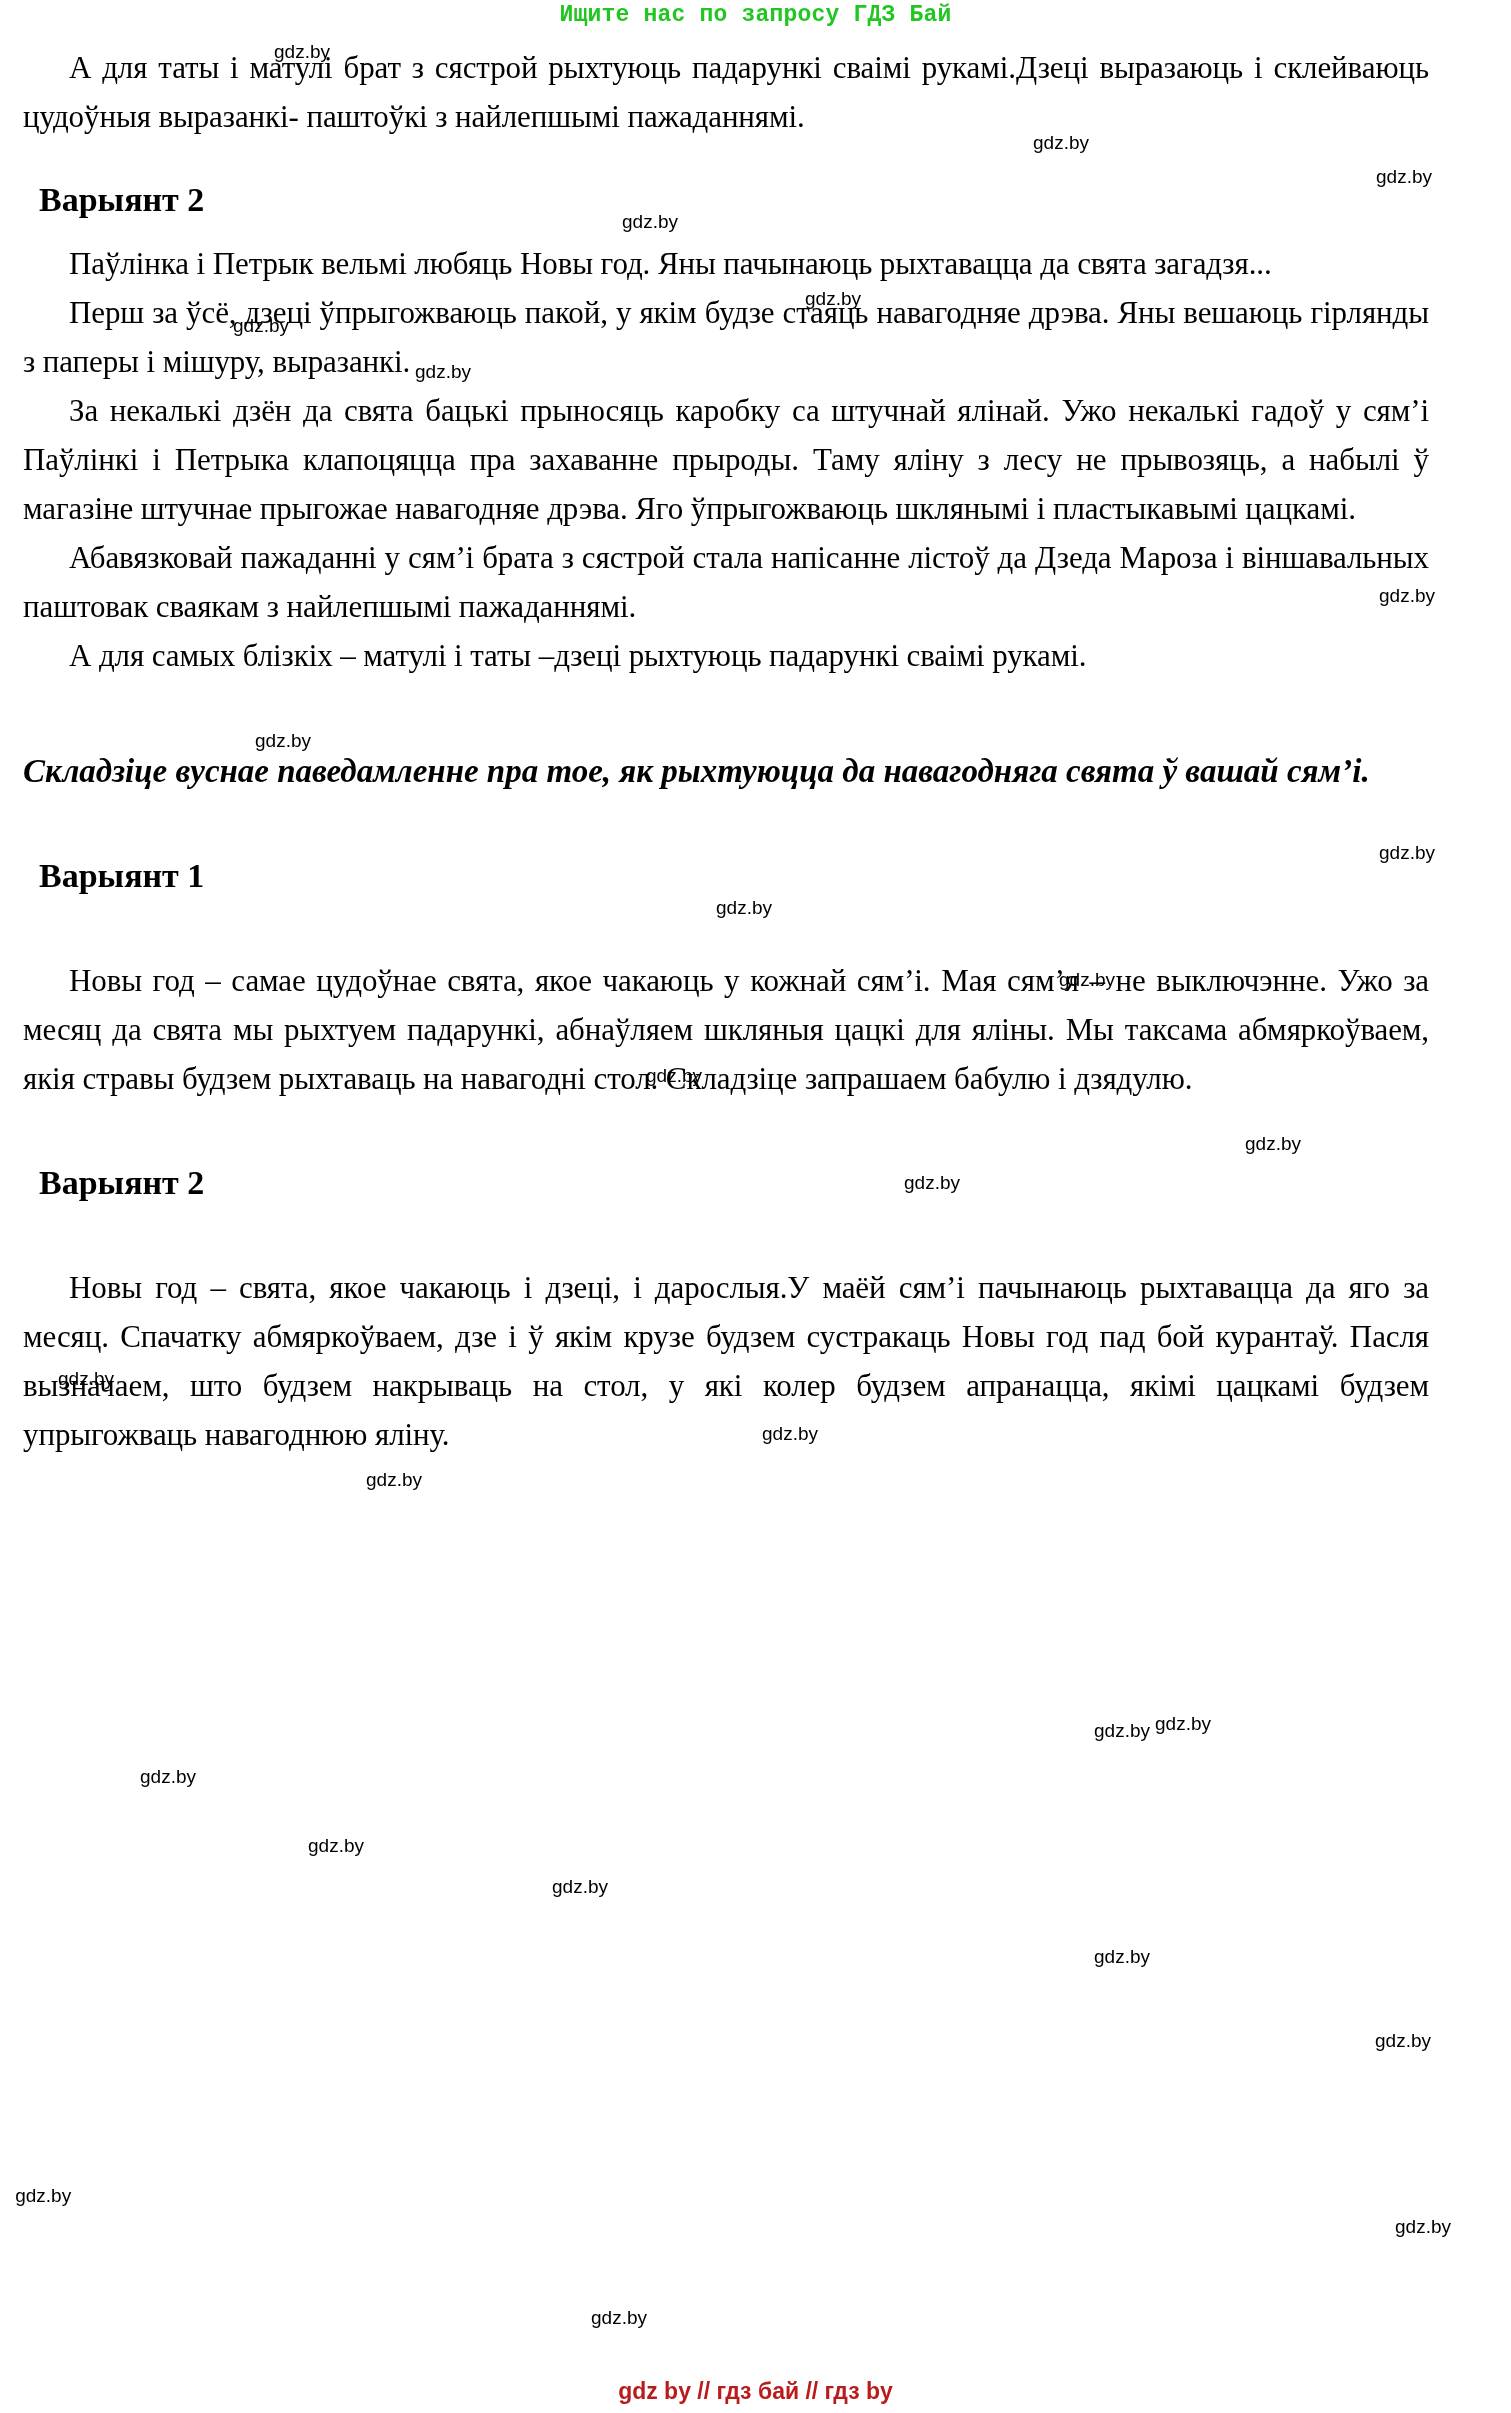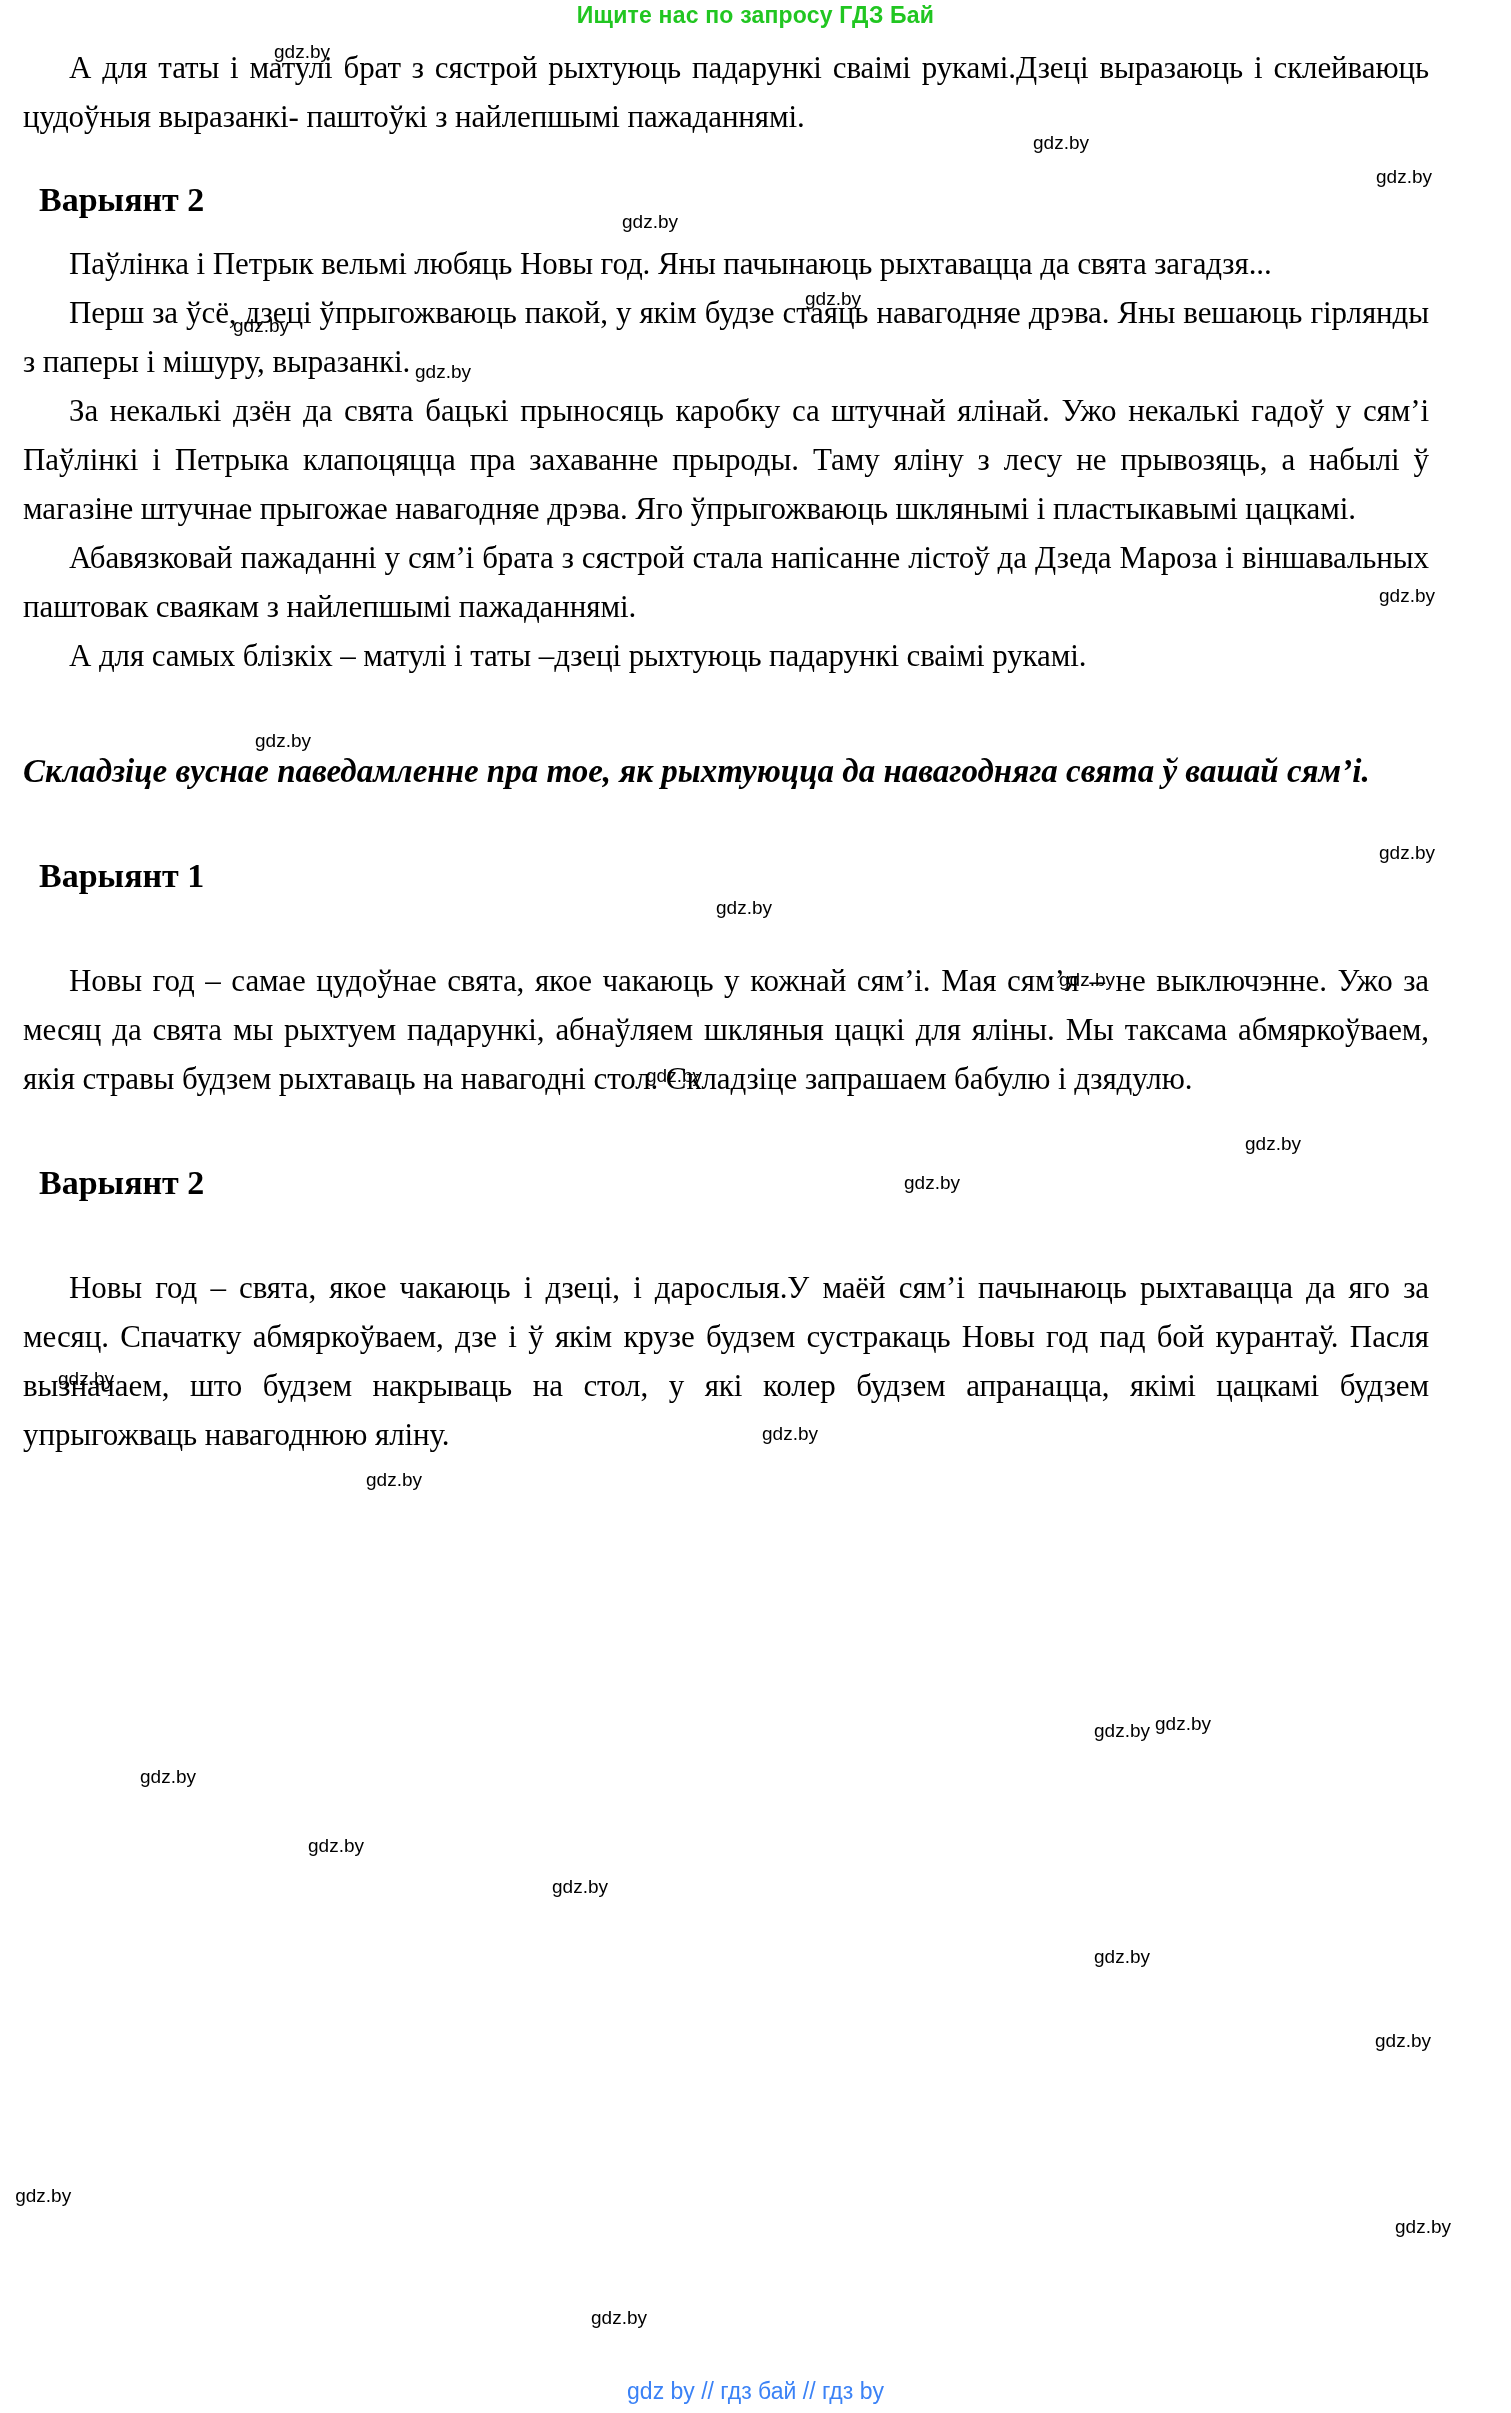--- a/index.html
+++ b/index.html
@@ -111,21 +111,21 @@
     line-height: 27.4px;
     color: #5b1d8f;
     white-space: nowrap;
   }
 </style>
 </head>
 <body>
 
 <div class="page">
 
-  <div class="site-header" style="color: rgb(33, 198, 33);">Ищите нас по запросу ГДЗ Бай</div>
+  <div class="site-header" style="color: rgb(33, 198, 33); font-family: Liberation Mono, monospace;">Ищите нас по запросу ГДЗ Бай</div>
 
   <div class="content">
 
 
     <p class="para">А для таты і матулі брат з сястрой рыхтуюць падарункі сваімі рукамі.Дзеці выразаюць і склейваюць цудоўныя выразанкі- паштоўкі з найлепшымі пажаданнямі.</p>
 
     <div class="spacer-sm"></div>
 
     <h2 class="variant">Варыянт 2</h2>
 
@@ -187,16 +187,16 @@
       <div class="wm" style="left: 140px; top: 1768px;">gdz.by</div>
       <div class="wm" style="left: 308px; top: 1837px;">gdz.by</div>
       <div class="wm" style="left: 552px; top: 1878px;">gdz.by</div>
       <div class="wm" style="left: 1094px; top: 1948px;">gdz.by</div>
       <div class="wm" style="left: 1375px; top: 2032px;">gdz.by</div>
       <div class="wm" style="left: 15.2px; top: 2187px;">gdz.by</div>
       <div class="wm" style="left: 1395px; top: 2218px;">gdz.by</div>
       <div class="wm" style="left: 591px; top: 2309px;">gdz.by</div>
     </div>
 
-  <div class="site-footer" style="color: #3b82f6;">gdz by  //  гдз бай  //  гдз by</div>
+  <div class="site-footer" style="color: #b91c1c; font-weight: bold;">gdz by  //  гдз бай  //  гдз by</div>
 
 </div>
 
 
 </body></html>

